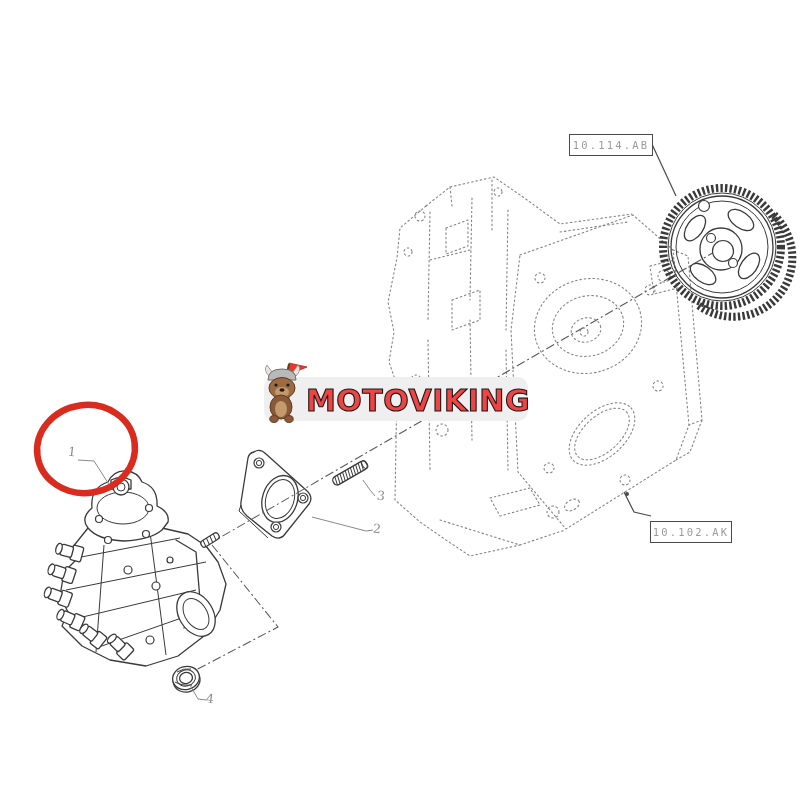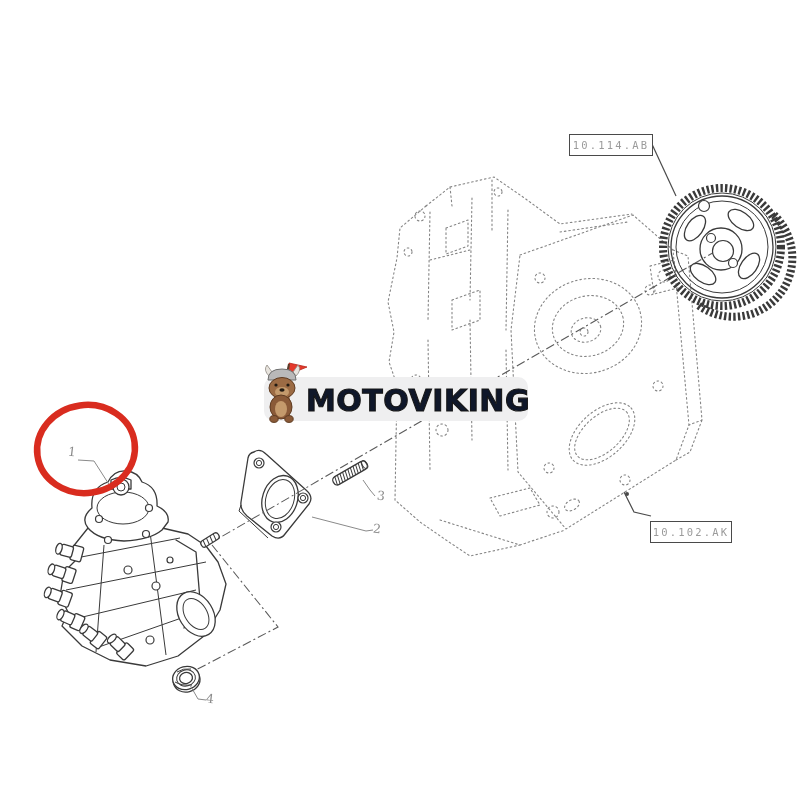--- a/index.html
+++ b/index.html
@@ -18,21 +18,21 @@
   .hole{stroke:#3a3a3a;fill:#fff;stroke-width:1.2;}
   
   .refbox{position:absolute;border:1.4px solid #4a4a4a;background:#fff;color:#9b9b9b;
           font-family:"DejaVu Sans Mono",monospace;font-size:10.5px;letter-spacing:2.2px;
           display:flex;align-items:center;justify-content:center;z-index:4;}
   .callout{position:absolute;color:#8a8a8a;font-family:"DejaVu Serif",serif;font-size:12.5px;
            transform:rotate(7deg);z-index:4;}
   #wm-pill{position:absolute;left:264px;top:377px;width:264px;height:44px;background:#efeff0;
            border-radius:10px;z-index:5;}
   #wm-text{position:absolute;left:306px;top:381px;width:222px;height:38px;z-index:6;
-           display:flex;align-items:center;color:#0f172a;font-weight:bold;font-size:30px;
+           display:flex;align-items:center;color:#ef4444;font-weight:bold;font-size:30px;
            letter-spacing:0.5px;-webkit-text-stroke:1.1px #161616;white-space:nowrap;}
   #wm-logo{position:absolute;left:262px;top:361px;z-index:7;}
 </style>
 </head>
 <body>
 
 <div id="stage">
 
   <svg width="800" height="800" viewBox="0 0 800 800">
 

